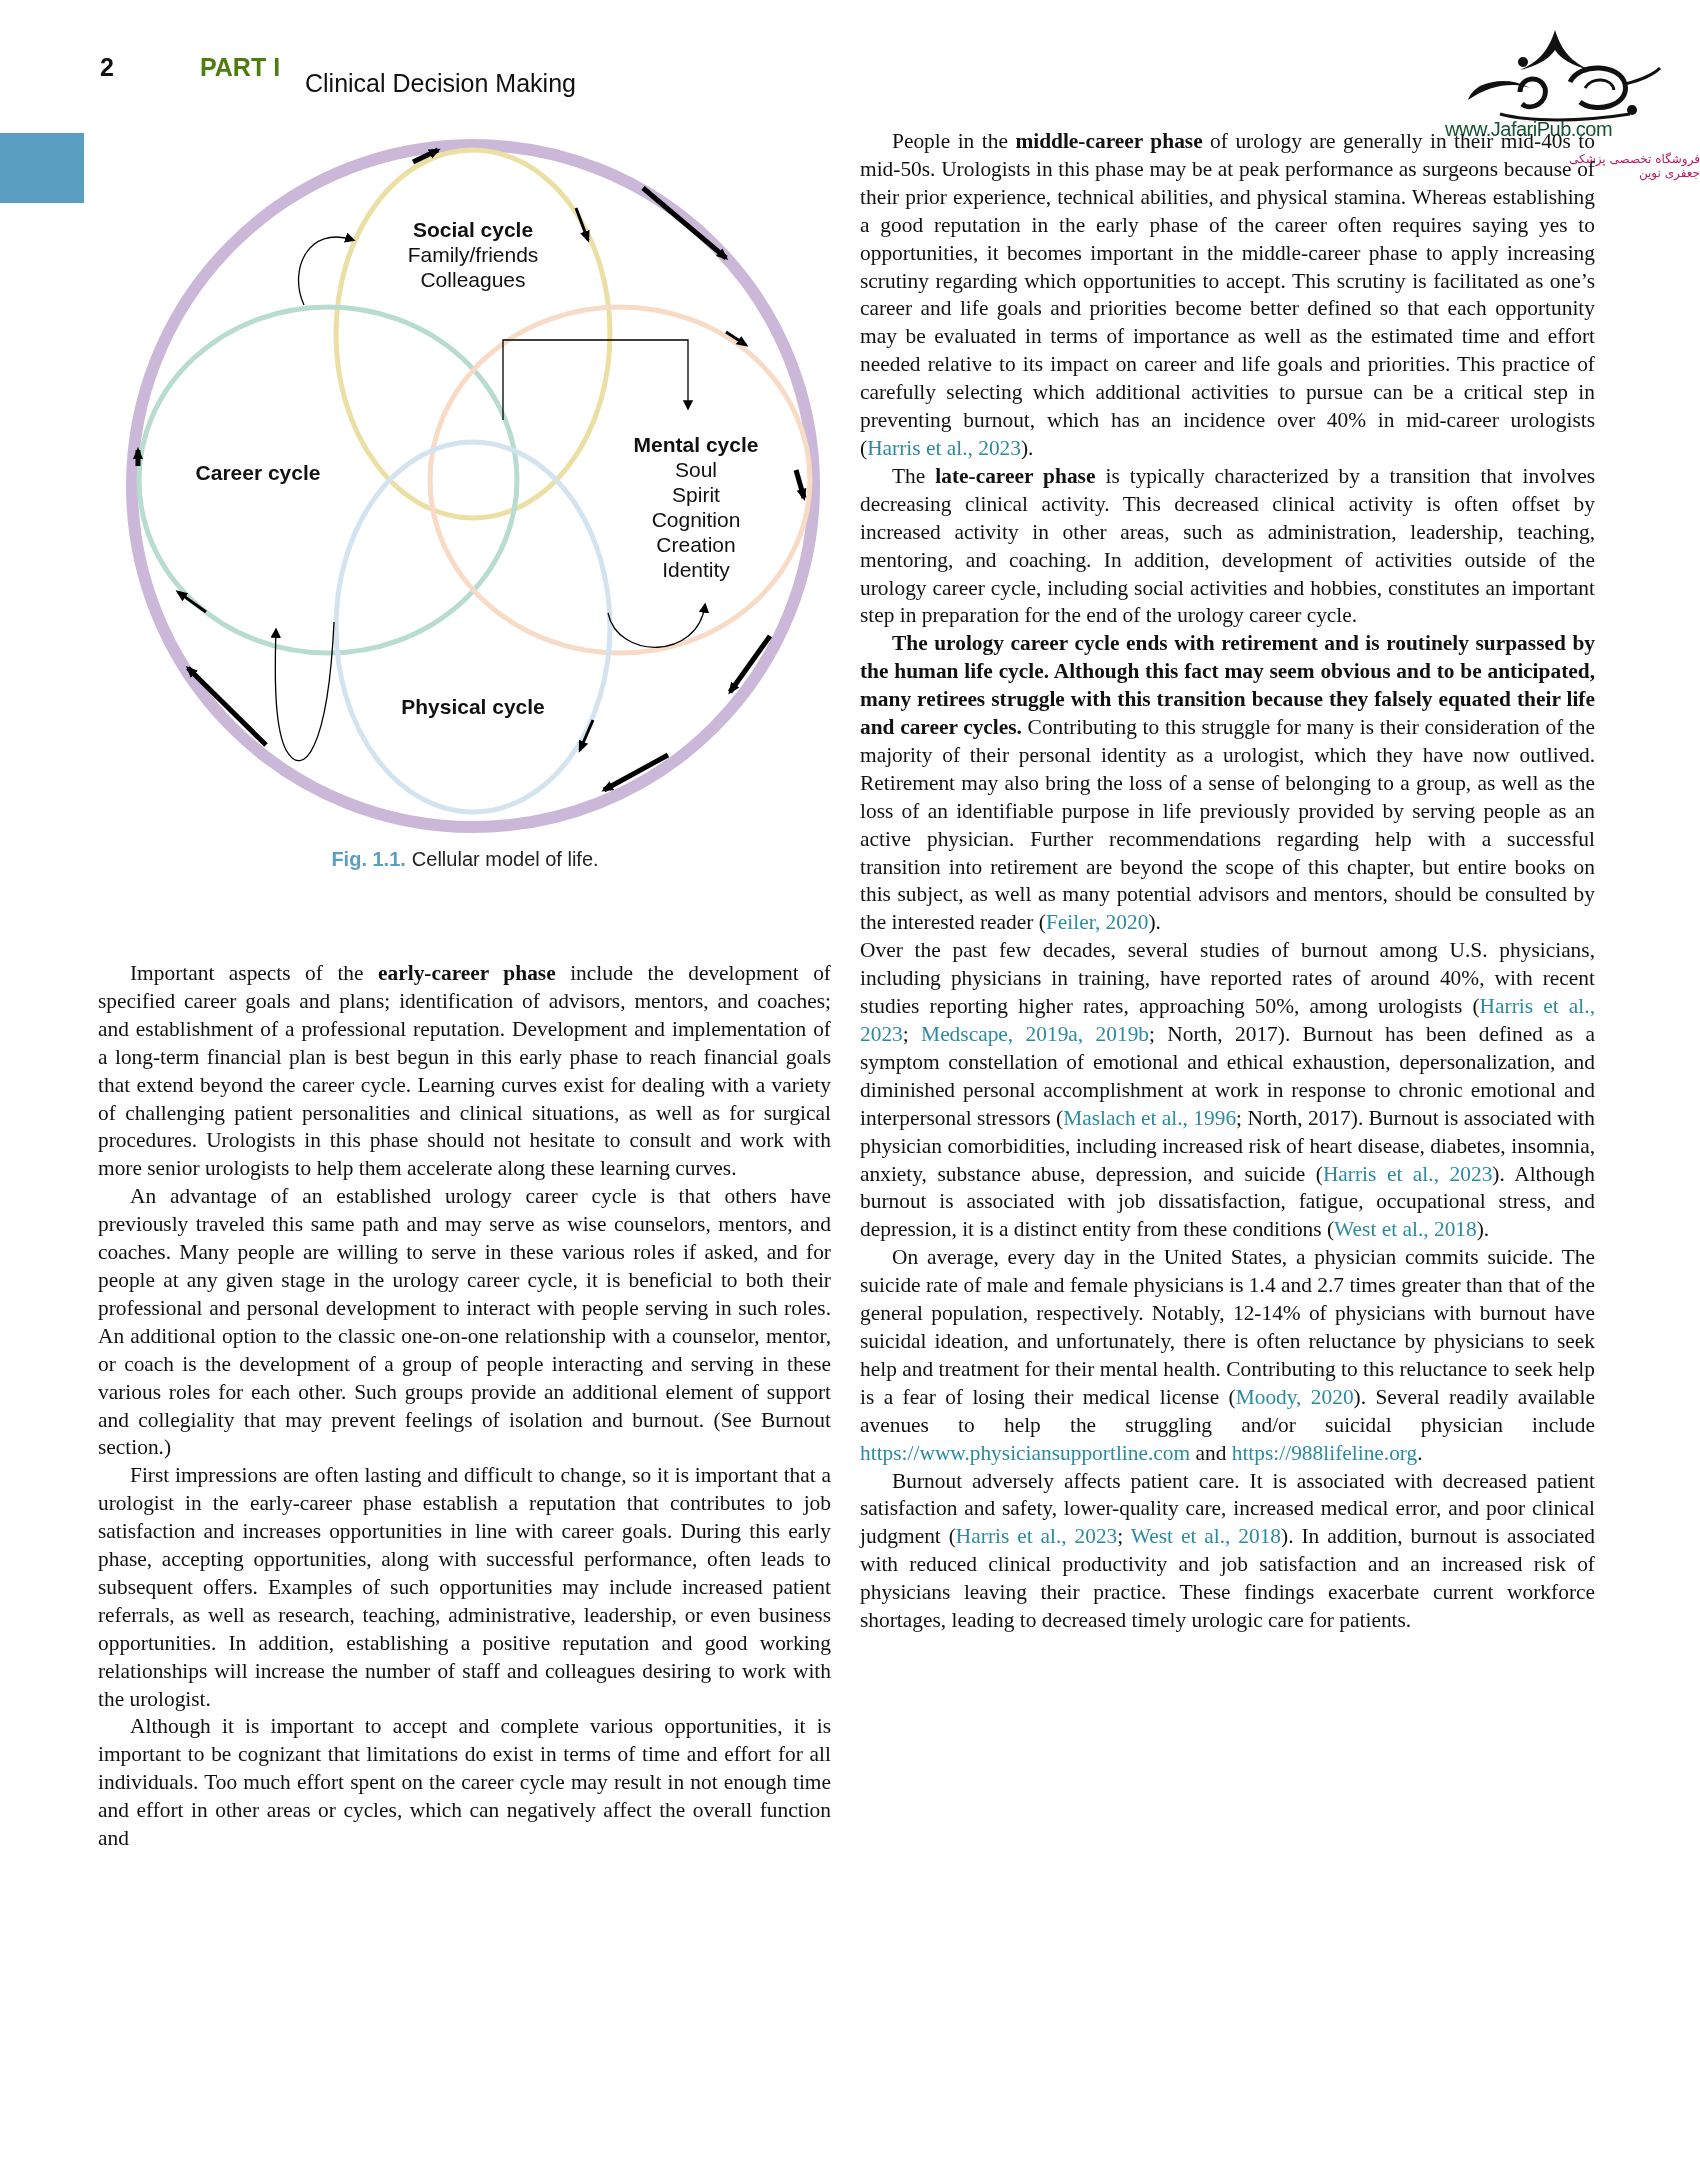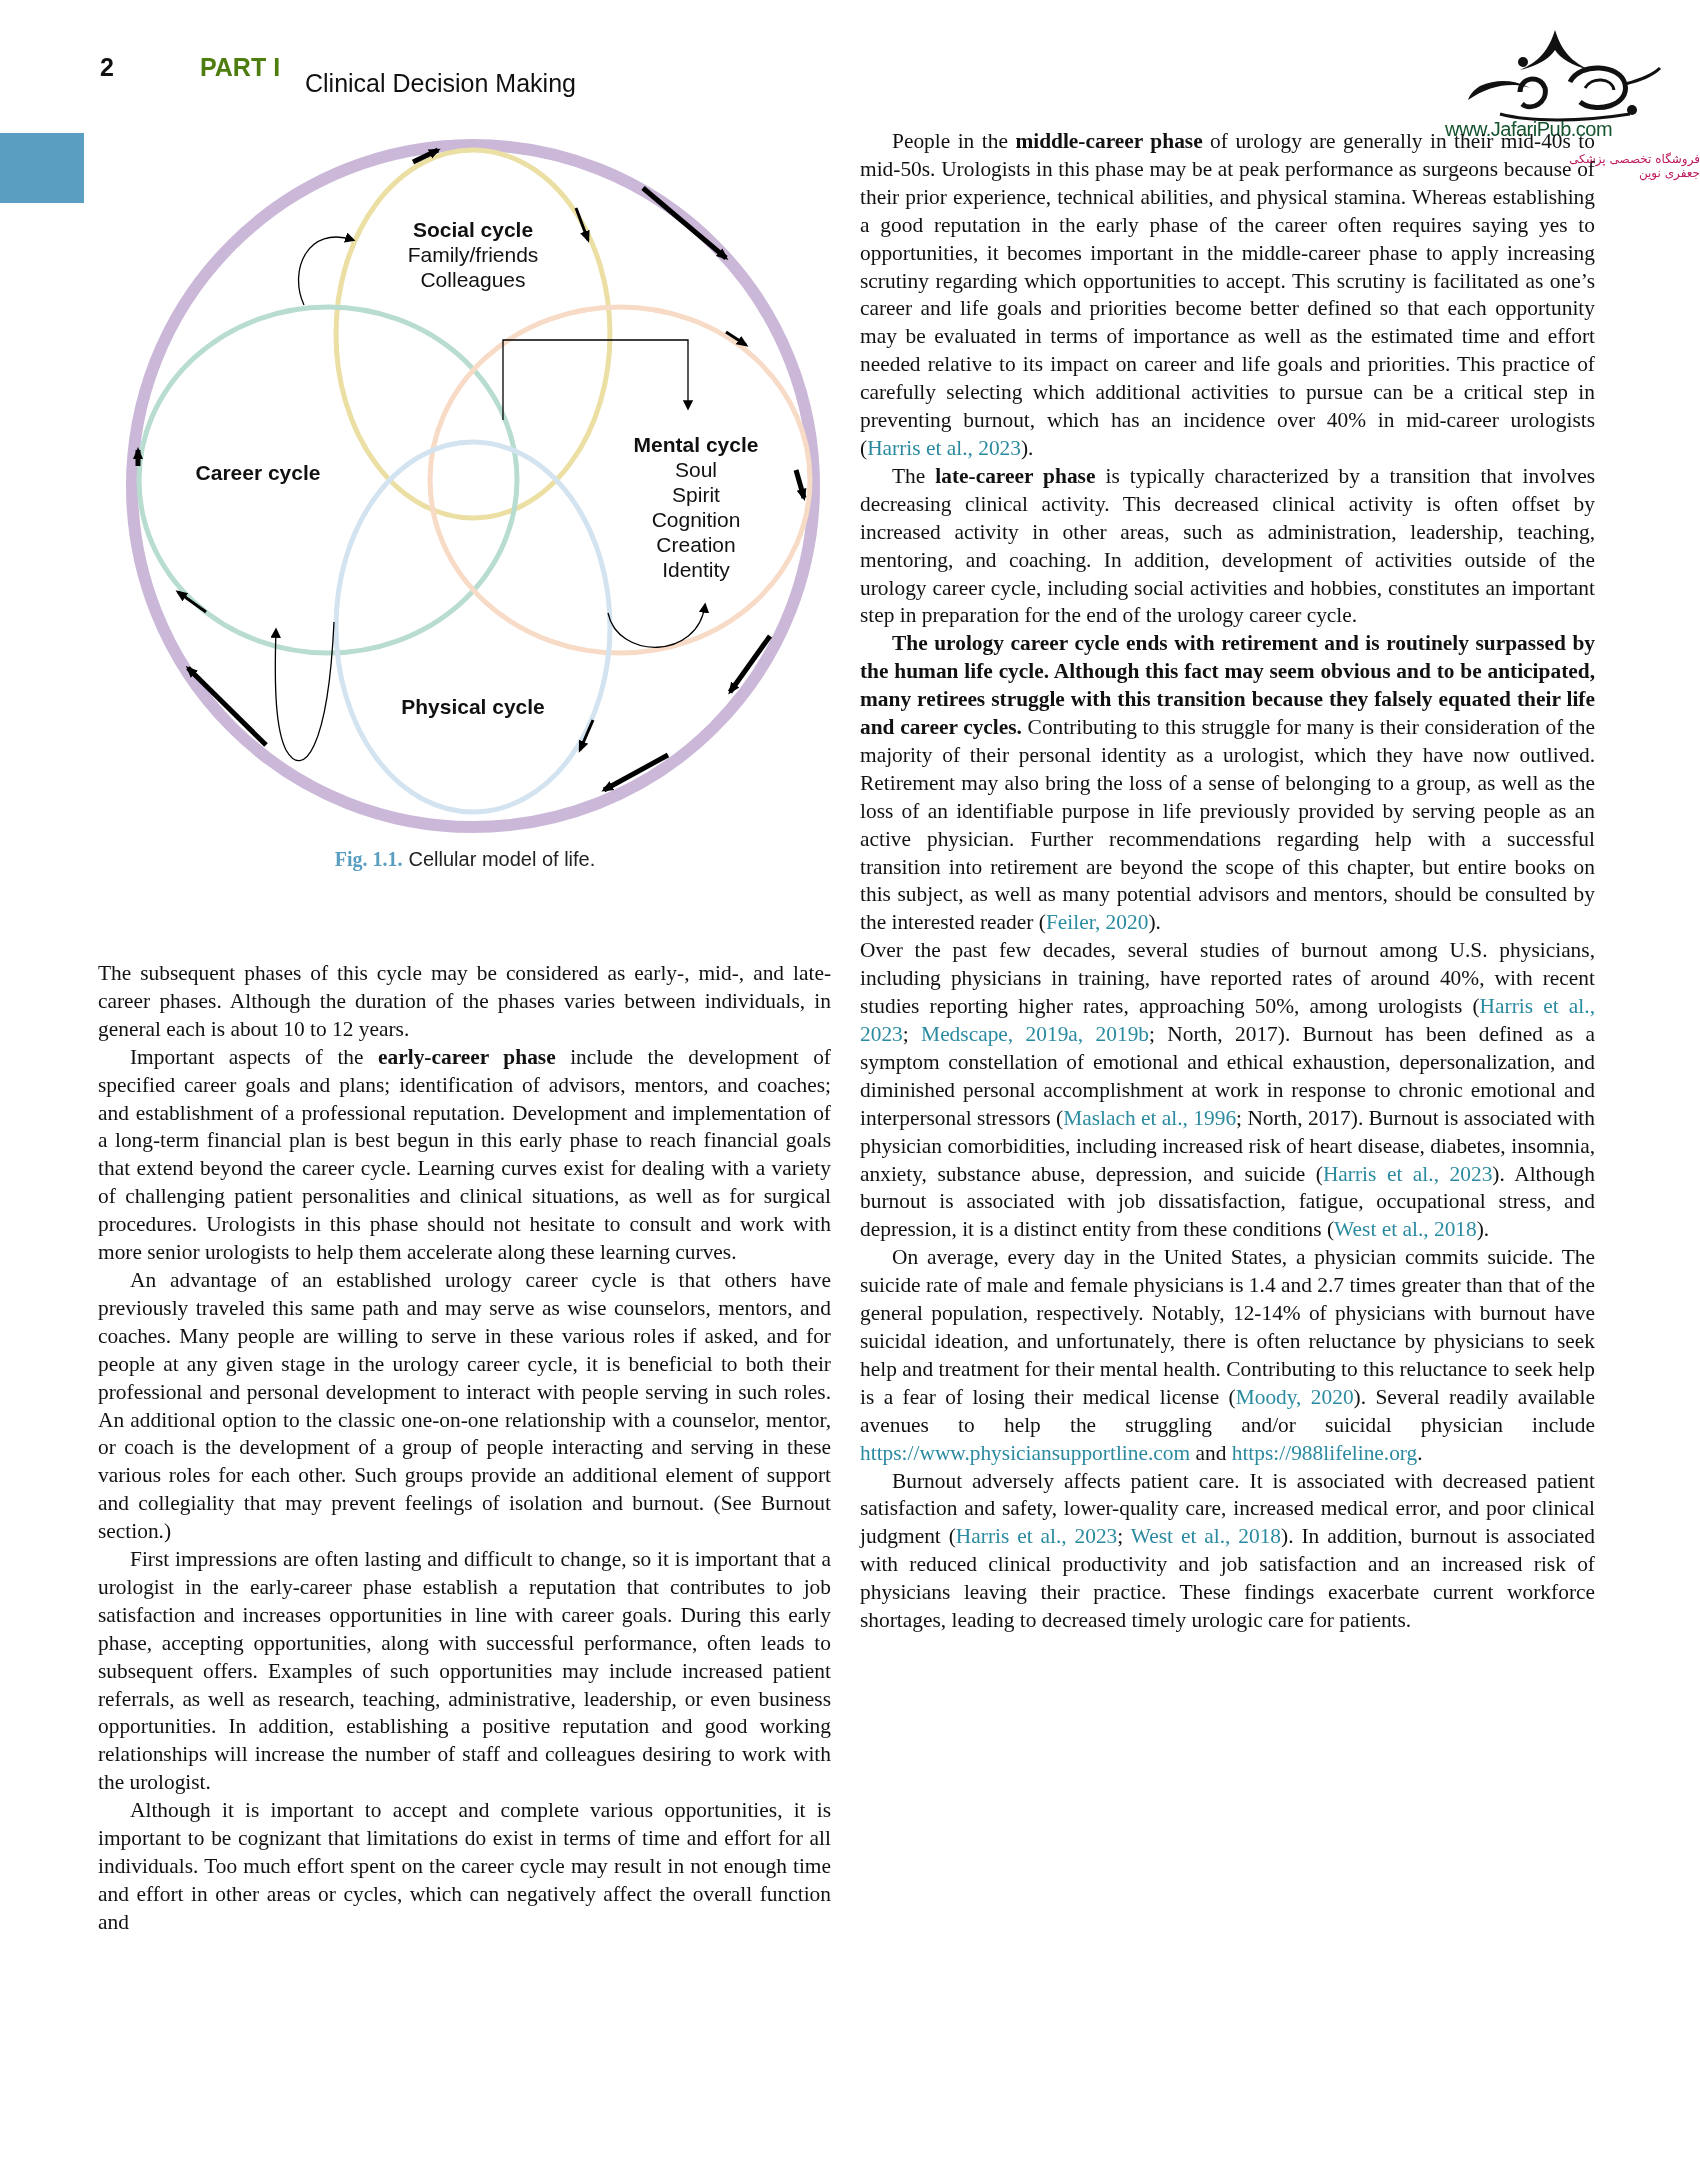--- a/index.html
+++ b/index.html
@@ -8,21 +8,21 @@
   .tab { position: absolute; left: 0; top: 133px; width: 84px; height: 70px; }
   .hdr { position: absolute; top: 52px; font-family: "Liberation Sans", sans-serif; font-size: 25px; line-height: 30px; }
   .hdr-num { left: 100px; font-weight: bold; color: #111; }
   .hdr-part { left: 200px; font-weight: bold; letter-spacing: 0px; }
   .hdr-title { left: 305px; color: #111; font-stretch: condensed; margin-top: 16px; }
   .figure { position: absolute; left: 108px; top: 128px; width: 730px; height: 720px; }
   .figure svg { width: 730px; height: 720px; display: block; }
   .fig-label { font-family: "Liberation Sans", sans-serif; font-size: 21px; fill: #111; }
   .fig-label-bold { font-weight: bold; }
   .caption { position: absolute; left: 0; width: 930px; top: 848px; text-align: center; font-family: "Liberation Sans", sans-serif; font-size: 20px; color: #222; }
-  .caption .cap-num { font-weight: bold; margin-right: 6px; font-family: Liberation Serif, serif; }
+  .caption .cap-num { font-weight: bold; margin-right: 6px; }
   .col { position: absolute; font-family: "Liberation Serif", serif; font-size: 21.4px; line-height: 27.9px; color: #111; text-align: justify; hyphens: manual; }
   .col-left { left: 98px; width: 733px; top: 960px; }
   .col-right { left: 860px; width: 735px; top: 128px; }
   .col p { margin: 0; text-indent: 0; }
   .col p.ind { text-indent: 32px; }
   .col b { font-weight: bold; }
   .link { }
   .section-heading { font-family: "Liberation Sans", sans-serif; font-weight: bold; font-size: 27px; line-height: 30px; margin: 36px 0 16px 0; color: #111; letter-spacing: -0.5px; }
   .watermark { position: absolute; left: 1420px; top: 22px; width: 280px; height: 160px; }
   .wm-url { position: absolute; left: 1445px; top: 118px; font-family: "Liberation Sans", sans-serif; font-size: 20px; color: #14532d; letter-spacing: -0.5px; }
@@ -112,21 +112,20 @@
 
       <text class="fig-label fig-label-bold" x="465" y="714" text-anchor="middle">Physical cycle</text>
     </svg>
   </div>
 
   <div class="caption">
     <span class="cap-num" style="color:#5a9ec2;">Fig. 1.1.</span><span>Cellular model of life.</span>
   </div>
 
   <div class="col col-left">
-    <p>The subsequent phases of this cycle may be considered as early-, mid-, and late-career phases. Although the duration of the phases varies between individuals, in general each is about 10 to 12 years.</p>
     <p class="ind"><span>Important aspects of the </span><b>early-career phase</b><span> include the development of specified career goals and plans; identification of advisors, mentors, and coaches; and establishment of a professional reputation. Development and implementation of a long-term financial plan is best begun in this early phase to reach financial goals that extend beyond the career cycle. Learning curves exist for dealing with a variety of challenging patient personalities and clinical situations, as well as for surgical procedures. Urologists in this phase should not hesitate to consult and work with more senior urologists to help them accelerate along these learning curves.</span></p>
     <p class="ind">An advantage of an established urology career cycle is that others have previously traveled this same path and may serve as wise counselors, mentors, and coaches. Many people are willing to serve in these various roles if asked, and for people at any given stage in the urology career cycle, it is beneficial to both their professional and personal development to interact with people serving in such roles. An additional option to the classic one-on-one relationship with a counselor, mentor, or coach is the development of a group of people interacting and serving in these various roles for each other. Such groups provide an additional element of support and collegiality that may prevent feelings of isolation and burnout. (See Burnout section.)</p>
     <p class="ind">First impressions are often lasting and difficult to change, so it is important that a urologist in the early-career phase establish a reputation that contributes to job satisfaction and increases opportunities in line with career goals. During this early phase, accepting opportunities, along with successful performance, often leads to subsequent offers. Examples of such opportunities may include increased patient referrals, as well as research, teaching, administrative, leadership, or even business opportunities. In addition, establishing a positive reputation and good working relationships will increase the number of staff and colleagues desiring to work with the urologist.</p>
     <p class="ind">Although it is important to accept and complete various opportunities, it is important to be cognizant that limitations do exist in terms of time and effort for all individuals. Too much effort spent on the career cycle may result in not enough time and effort in other areas or cycles, which can negatively affect the overall function and</p>
   </div>
 
   <div class="col col-right">
     <p class="ind"><span>People in the </span><b>middle-career phase</b><span> of urology are generally in their mid-40s to mid-50s. Urologists in this phase may be at peak performance as surgeons because of their prior experience, technical abilities, and physical stamina. Whereas establishing a good reputation in the early phase of the career often requires saying yes to opportunities, it becomes important in the middle-career phase to apply increasing scrutiny regarding which opportunities to accept. This scrutiny is facilitated as one’s career and life goals and priorities become better defined so that each opportunity may be evaluated in terms of importance as well as the estimated time and effort needed relative to its impact on career and life goals and priorities. This practice of carefully selecting which additional activities to pursue can be a critical step in preventing burnout, which has an incidence over 40% in mid-career urologists (</span><a class="link" style="color: rgb(42, 138, 160); text-decoration: none;">Harris et al., 2023</a><span>).</span></p>
     <p class="ind"><span>The </span><b>late-career phase</b><span> is typically characterized by a transition that involves decreasing clinical activity. This decreased clinical activity is often offset by increased activity in other areas, such as administration, leadership, teaching, mentoring, and coaching. In addition, development of activities outside of the urology career cycle, including social activities and hobbies, constitutes an important step in preparation for the end of the urology career cycle.</span></p>
     <p class="ind"><b>The urology career cycle ends with retirement and is routinely surpassed by the human life cycle. Although this fact may seem obvious and to be anticipated, many retirees struggle with this transition because they falsely equated their life and career cycles.</b><span> Contributing to this struggle for many is their consideration of the majority of their personal identity as a urologist, which they have now outlived. Retirement may also bring the loss of a sense of belonging to a group, as well as the loss of an identifiable purpose in life previously provided by serving people as an active physician. Further recommendations regarding help with a successful transition into retirement are beyond the scope of this chapter, but entire books on this subject, as well as many potential advisors and mentors, should be consulted by the interested reader (</span><a class="link" style="color: rgb(42, 138, 160); text-decoration: none;">Feiler, 2020</a><span>).</span></p>

